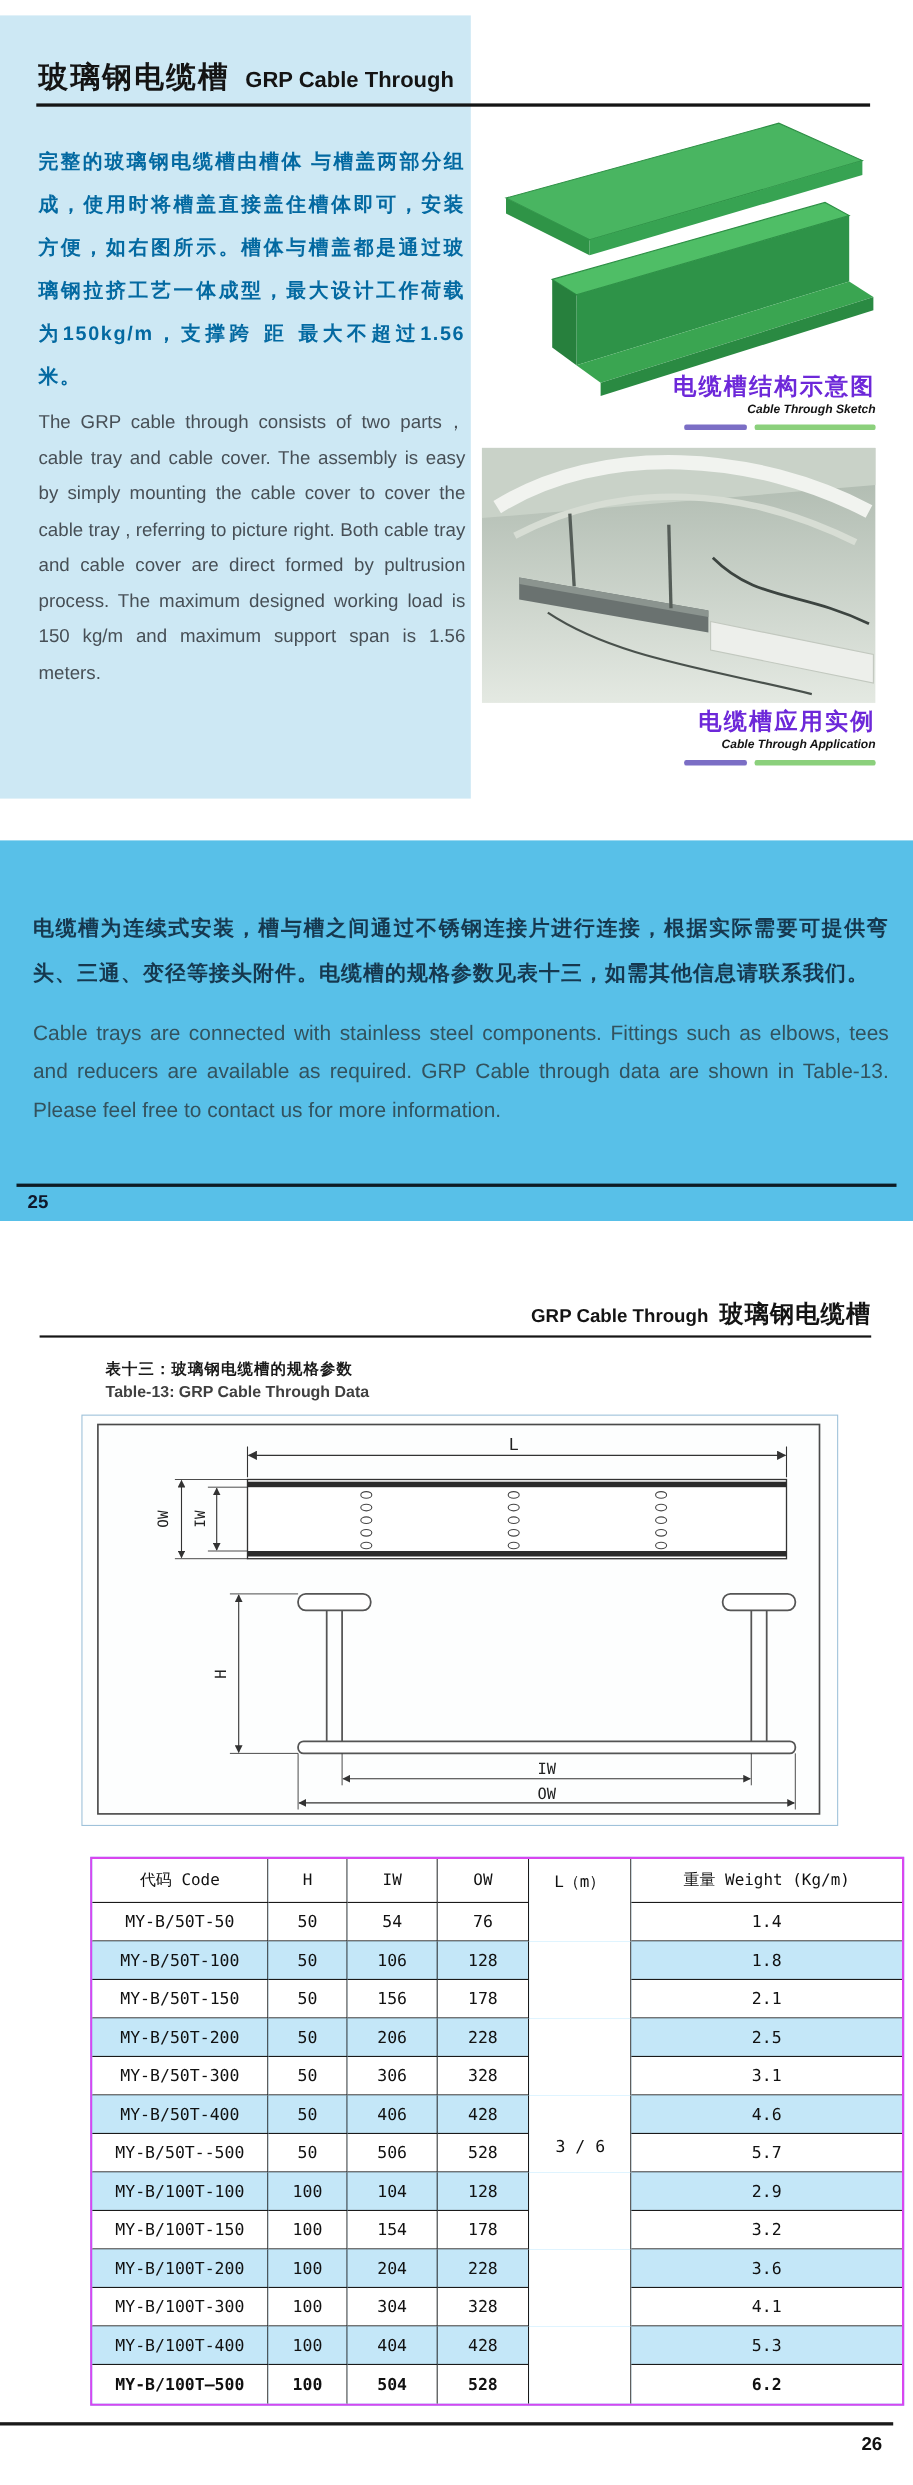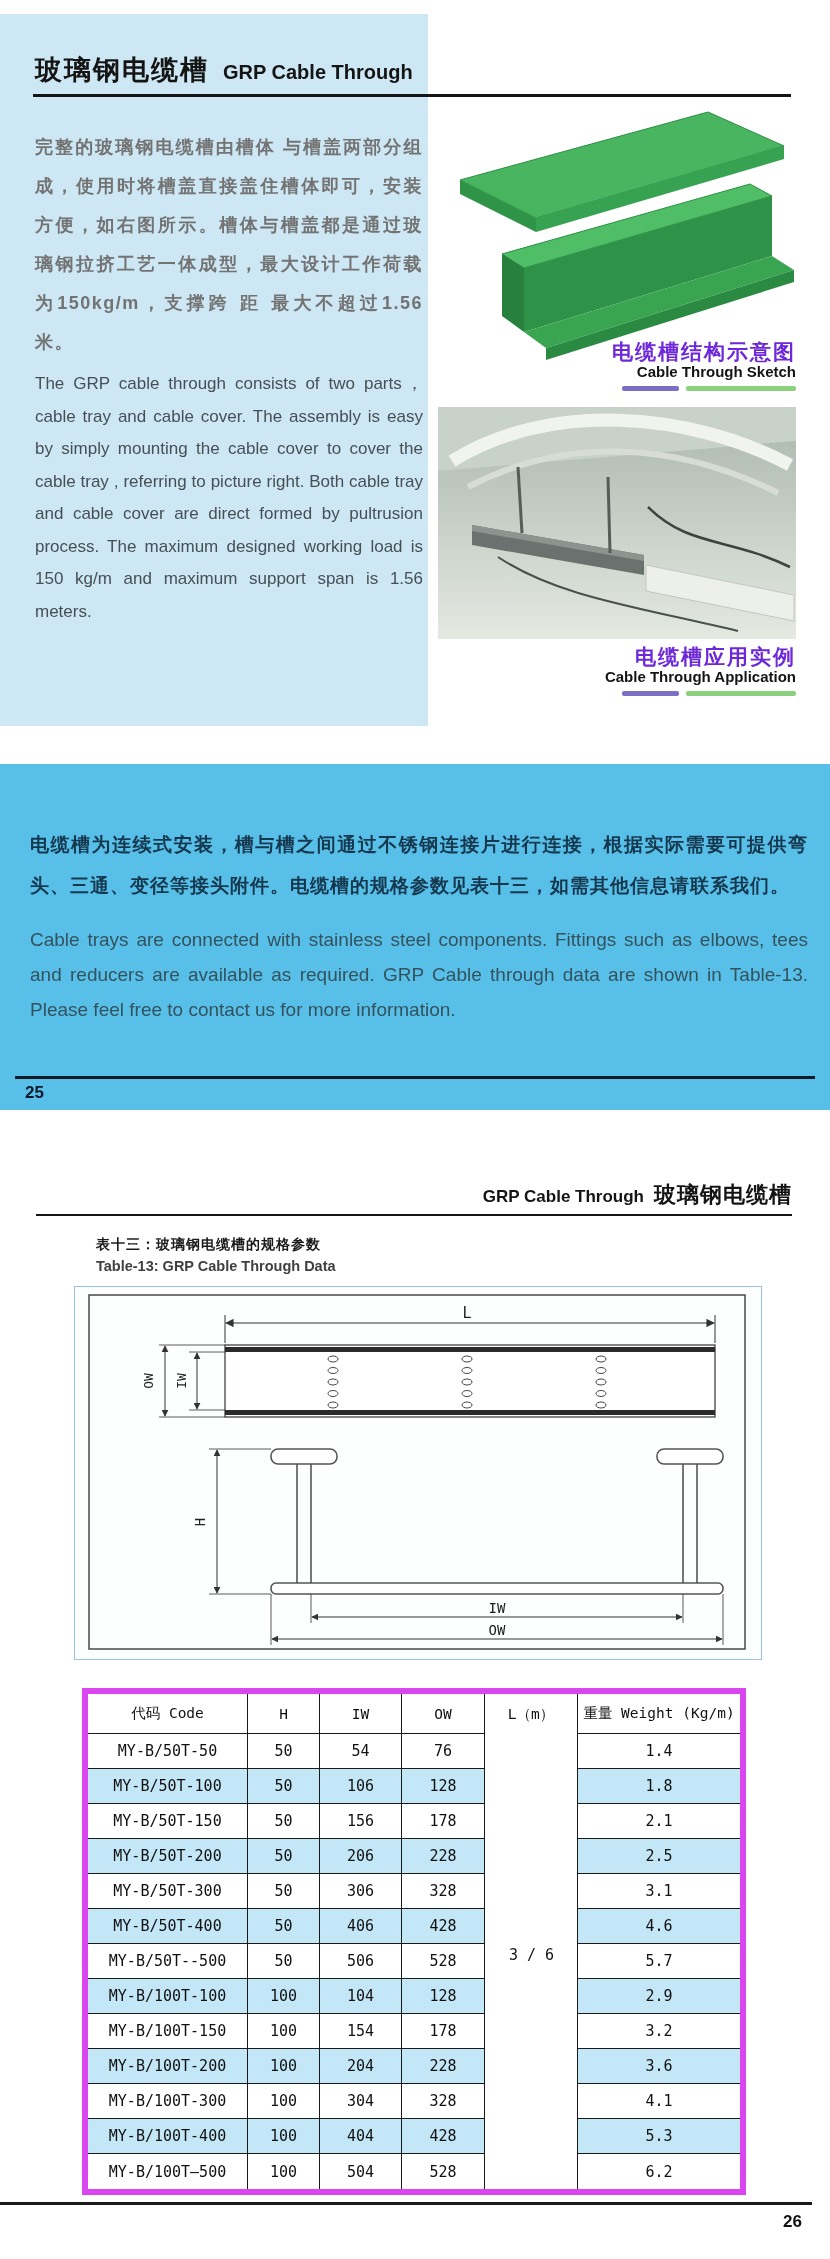--- a/index.html
+++ b/index.html
@@ -7,30 +7,30 @@
     width:830px;height:2259px;position:relative;background:#ffffff;
     font-family:"Liberation Sans","DejaVu Sans",sans-serif;overflow:hidden;
   }
   .abs{position:absolute;}
   
   .top-panel{left:0;top:14px;width:428px;height:712px;background:#cde8f4;}
   .main-title{left:35px;top:52px;display:flex;align-items:baseline;gap:14px;white-space:nowrap;}
   .main-title .zh{font-size:27px;font-weight:bold;color:#141414;letter-spacing:2px;}
   .main-title .en{font-size:20px;font-weight:bold;color:#141414;}
   .title-rule{left:33px;top:94px;width:758px;height:3px;background:#151515;}
-  .intro-zh{left:35px;top:128px;width:388px;font-size:18px;font-weight:bold;color:#737373;
+  .intro-zh{left:35px;top:128px;width:388px;font-size:18px;font-weight:bold;color:#0369a1;
     line-height:39px;text-align:justify;letter-spacing:1.5px;}
   .intro-en{left:35px;top:368px;width:388px;font-size:17px;color:#474f56;
     line-height:32.5px;text-align:justify;}
   
   .photo1{left:438px;top:96px;width:358px;height:266px;}
   .photo2{left:438px;top:407px;width:358px;height:232px;}
   .figcap{right:34px;text-align:right;}
   .figcap .zh{font-size:21px;font-weight:bold;color:#6d28d9;letter-spacing:2px;line-height:24px;}
-  .figcap .en{font-size:15px;font-weight:bold;color:#141414;line-height:16px;}
+  .figcap .en{font-size:11px;font-weight:bold;color:#141414;line-height:16px;font-style:italic;}
   .figcap .bars{display:flex;justify-content:flex-end;gap:7px;margin-top:6px;}
   .bar-purple{width:57px;height:5px;background:#7b6ec5;border-radius:2px;}
   .bar-green{width:110px;height:5px;background:#8bd07c;border-radius:2px;}
   .cap1{top:340px;} .cap2{top:645px;}
   
   .band{left:0;top:764px;width:830px;height:346px;background:#58c0e8;}
   .band-zh{left:30px;top:824px;width:778px;font-size:19px;font-weight:bold;color:#16384f;
     line-height:41px;text-align:justify;letter-spacing:1px;}
   .band-en{left:30px;top:922px;width:778px;font-size:19px;color:#33525e;line-height:35px;text-align:justify;}
   .band-rule{left:15px;top:1076px;width:800px;height:3px;background:#0d1b24;}
@@ -38,33 +38,33 @@
   
   .p2-header{right:38px;top:1180px;display:flex;align-items:baseline;gap:10px;white-space:nowrap;}
   .p2-header .en{font-size:17px;font-weight:bold;color:#141414;}
   .p2-header .zh{font-size:22px;font-weight:bold;color:#141414;letter-spacing:1px;}
   .p2-rule{left:36px;top:1214px;width:756px;height:2px;background:#151515;}
   .tbl-caption{left:96px;top:1232px;}
   .tbl-caption .zh{font-size:14px;font-weight:bold;color:#1a1a1a;letter-spacing:1px;line-height:24px;}
   .tbl-caption .en{font-size:14.5px;font-weight:bold;color:#404040;line-height:20px;}
   .diagram{left:74px;top:1286px;width:688px;height:374px;border:1px solid #9fc2da;background:#fdfefe;box-sizing:border-box;}
   
-  .spec-table{left:82px;top:1688px;width:664px;box-sizing:border-box;border:6px solid #d946ef;background:#7dd3fc;
+  .spec-table{left:82px;top:1688px;width:740px;box-sizing:border-box;border:2px solid #d946ef;background:#7dd3fc;
     font-family:"DejaVu Sans Mono","Liberation Mono",monospace;}
   .trow{display:flex;height:35px;}
   .thead{height:40px;}
   .tcell{box-sizing:border-box;display:flex;align-items:center;justify-content:center;
     border-right:1px solid #1a1a1a;border-bottom:1px solid #1a1a1a;font-size:15px;color:#111;background:#fff;}
   .thead .tcell{font-size:14.5px;}
   .c-code{width:160px;} .c-h{width:72px;} .c-iw{width:82px;} .c-ow{width:83px;}
   .c-l{width:93px;border-bottom:none;}
   .c-w{flex:1;border-right:none;}
   .trow.alt .tcell{background:#c4e7f8;}
   .trow.alt .c-l{background:#fff;}
-  .trow:last-child .tcell{border-bottom:none;}
+  .trow:last-child .tcell{border-bottom:none;font-weight:bold;}
   .l-shared{position:absolute;left:397px;top:252px;width:93px;text-align:center;
     font-size:15px;color:#111;font-family:"DejaVu Sans Mono","Liberation Mono",monospace;}
   .bottom-rule{left:0;top:2202px;width:812px;height:3px;background:#1a1a1a;}
   .bottom-page{right:28px;top:2212px;font-size:17px;font-weight:bold;color:#111;}
   svg text{font-family:"DejaVu Sans Mono","Liberation Mono",monospace;}
 </style>
 </head>
 <body>
 
 <div class="abs top-panel"></div>

